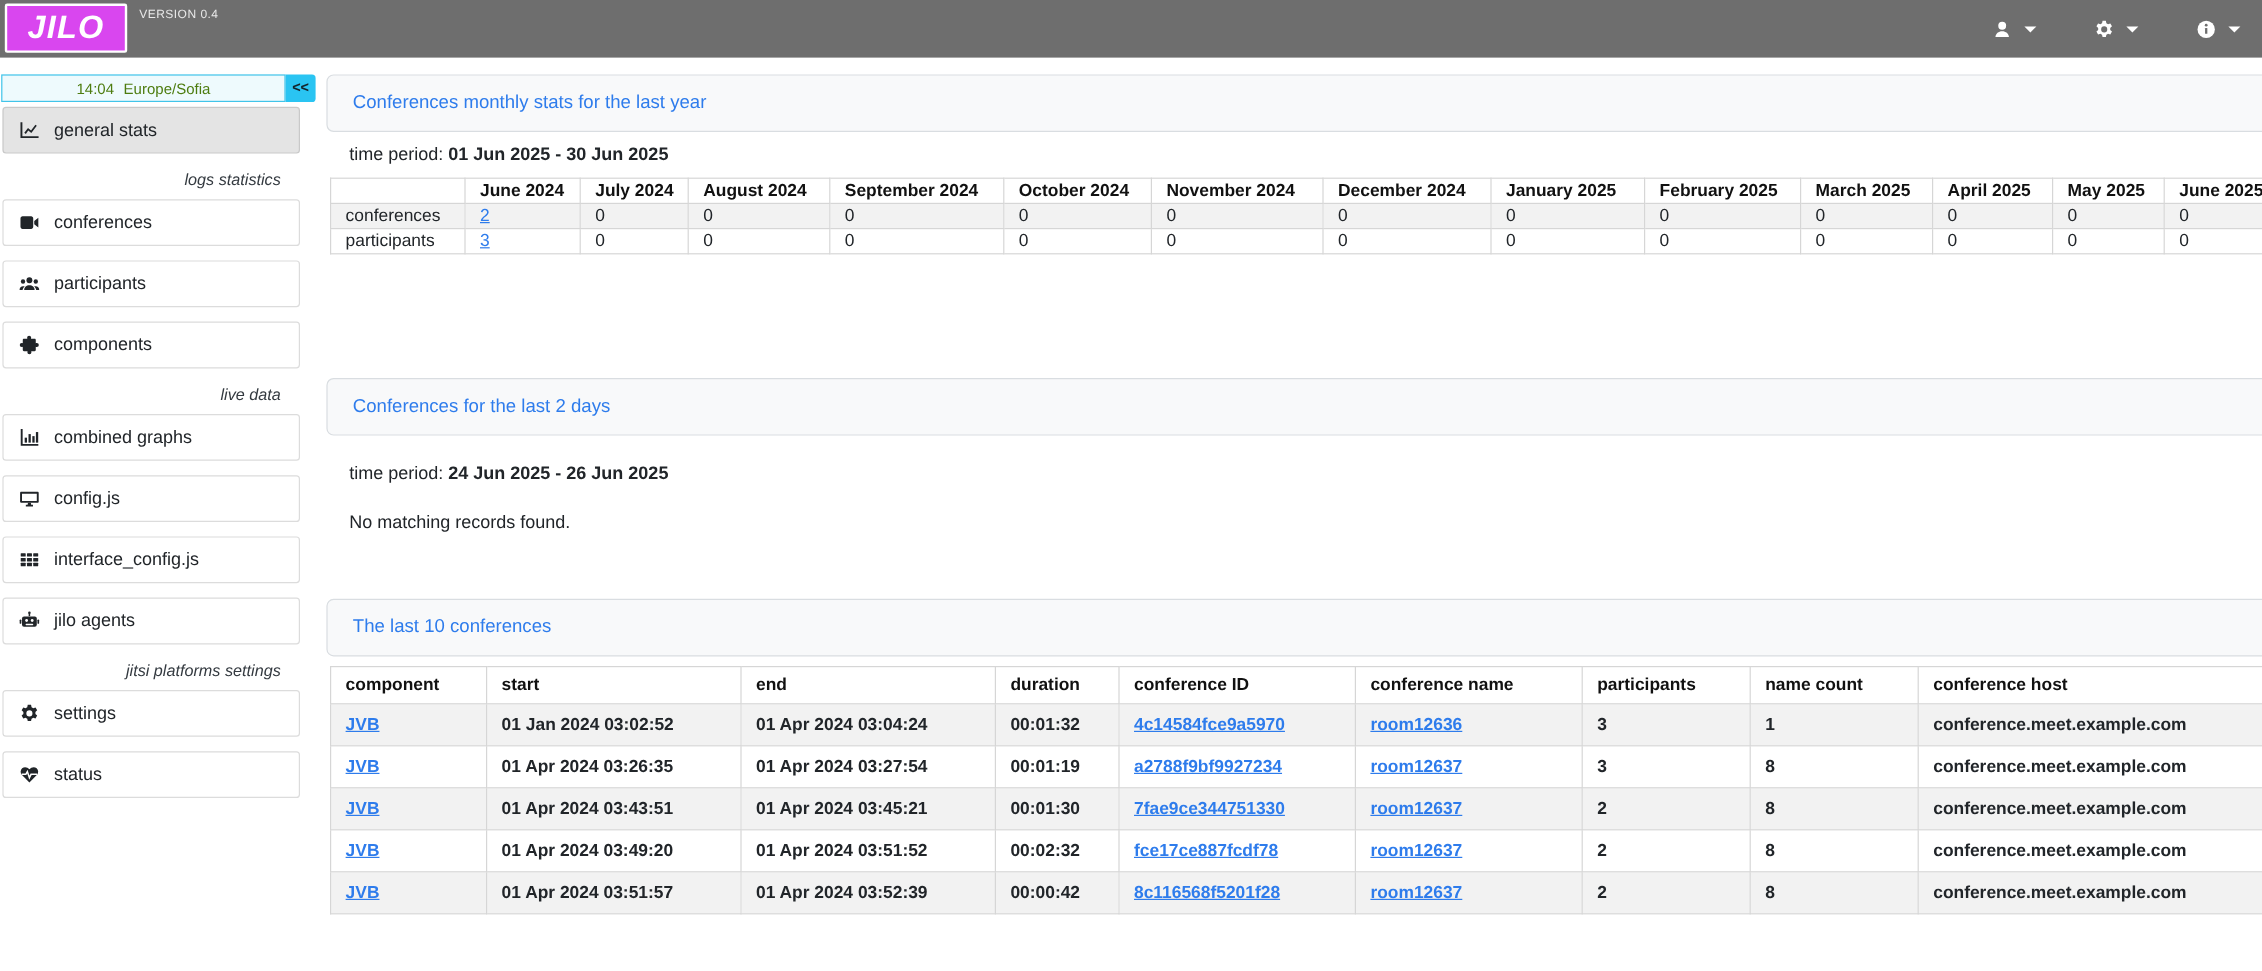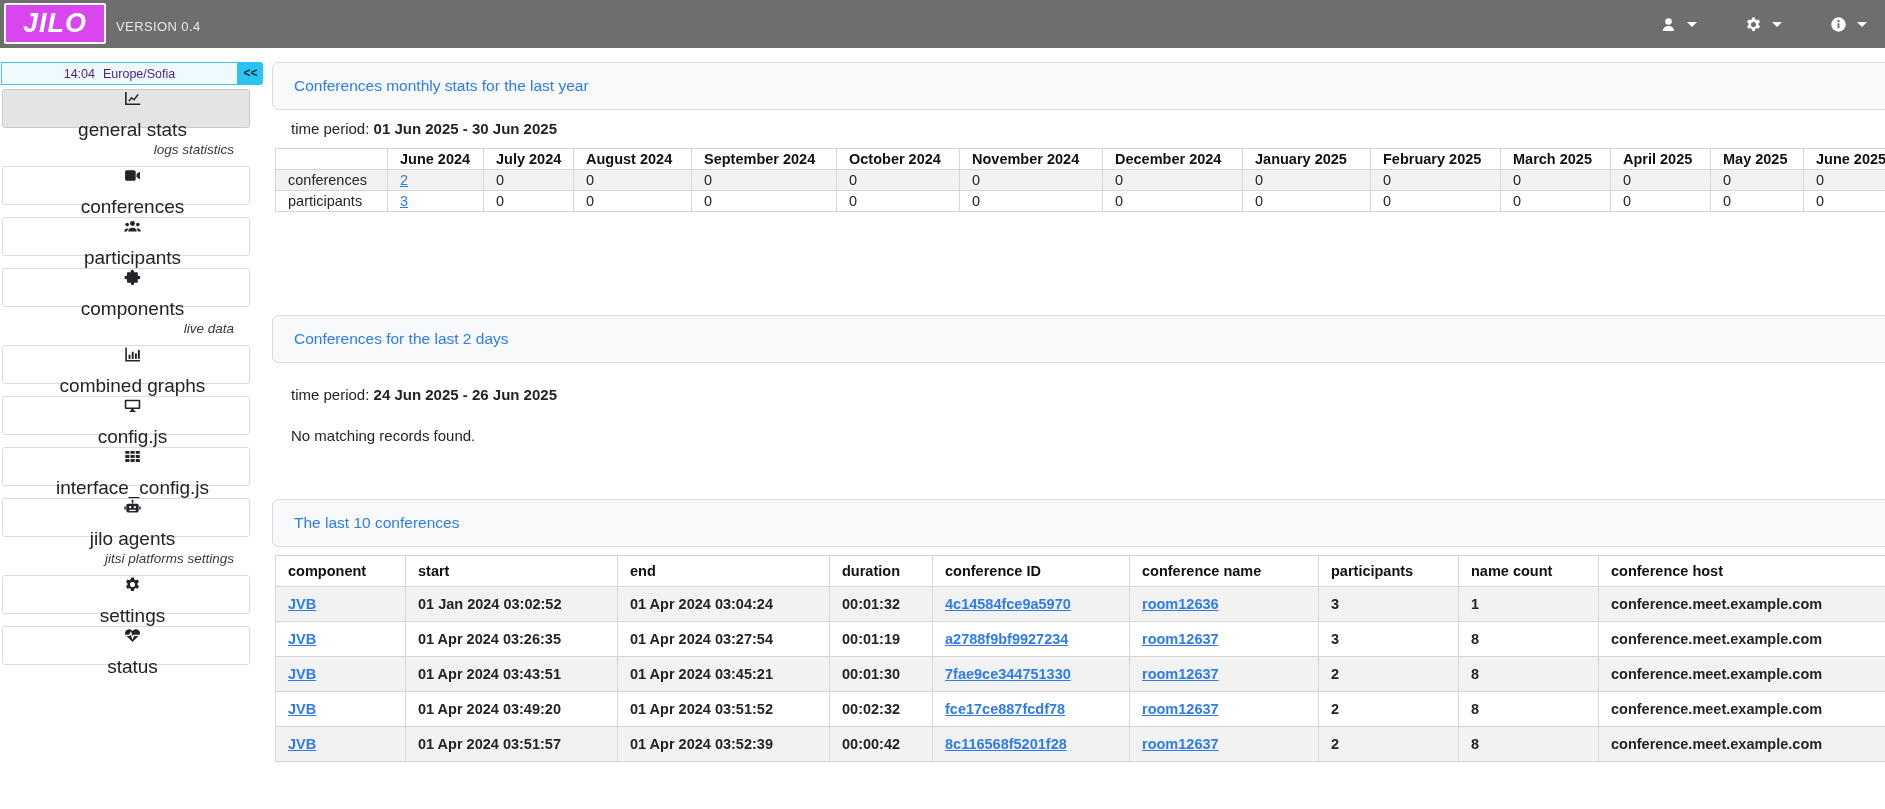--- a/index.html
+++ b/index.html
@@ -10,45 +10,45 @@
     background:#fff; color:#212529; position:relative;
   }
   
   .topbar { position:absolute; top:0; left:0; width:1885px; height:48px; background:#6e6e6e; }
   .logo-box {
     position:absolute; left:4px; top:3px; width:102px; height:41px;
     background:#d946ef; border:2px solid #fff; border-radius:2px;
     display:flex; align-items:center; justify-content:center;
   }
   .logo-box span { color:#fff; font-style:italic; font-weight:bold; font-size:27px; letter-spacing:1px; }
-  .version { position:absolute; left:116px; top:19px; color:#e8e8e8; font-size:13px; letter-spacing:.4px; }
+  .version { position:absolute; left:116px; top:7px; color:#e8e8e8; font-size:10px; letter-spacing:.4px; }
   .tab {
     position:absolute; left:241px; top:0; height:48px; min-width:139px; padding:0 25px;
     background:#fff; display:flex; align-items:center; justify-content:center;
     font-size:15.5px; color:#111; cursor:pointer;
   }
   .topbar-menus { position:absolute; right:18px; top:0; height:48px; display:flex; align-items:center; gap:48px; }
   .tb-menu { display:flex; align-items:center; gap:10px; cursor:pointer; }
   .caret { width:0; height:0; border-left:5px solid transparent; border-right:5px solid transparent; border-top:5.5px solid #fff; }
   
   .sidebar { position:absolute; top:48px; left:0; width:264px; }
   .clock-row { display:flex; margin:14px 0 0 1px; height:23px; }
   .clock {
     width:237px; background:#eefafd; border:1px solid #41c4e9;
-    display:flex; align-items:center; justify-content:center; gap:8px; font-size:12.5px; color:#4c1d95;
+    display:flex; align-items:center; justify-content:center; gap:8px; font-size:12.5px; color:#4d7c0f;
   }
   .collapse-btn {
     width:25px; background:#2ac4f2; border:none; border-radius:0 3px 3px 0;
     font-size:12px; font-weight:bold; color:#14232b; cursor:pointer;
     display:flex; align-items:center; justify-content:center; font-family:inherit; padding:0 0 2px 0;
   }
   .side-item {
     width:248px; height:39px; margin:4px 0 12px 2px; padding-left:13px;
     border:1px solid #dcdcdc; border-radius:3px; background:#fff;
-    display:flex; align-items:center; gap:12px; font-size:19px; cursor:pointer;flex-direction:column;
+    display:flex; align-items:center; gap:12px; font-size:15px; cursor:pointer;
   }
   .side-item.active { background:#e4e4e4; border-color:#c9c9c9; }
   .side-item svg { flex:0 0 auto; }
   .side-section {
     width:232px; margin:14px 16px 9px 2px; text-align:right;
     font-size:13.5px; color:#343a40;font-style:italic;
   }
   
   .main { position:absolute; top:48px; left:272px; width:1630px; }
   .card-header {

